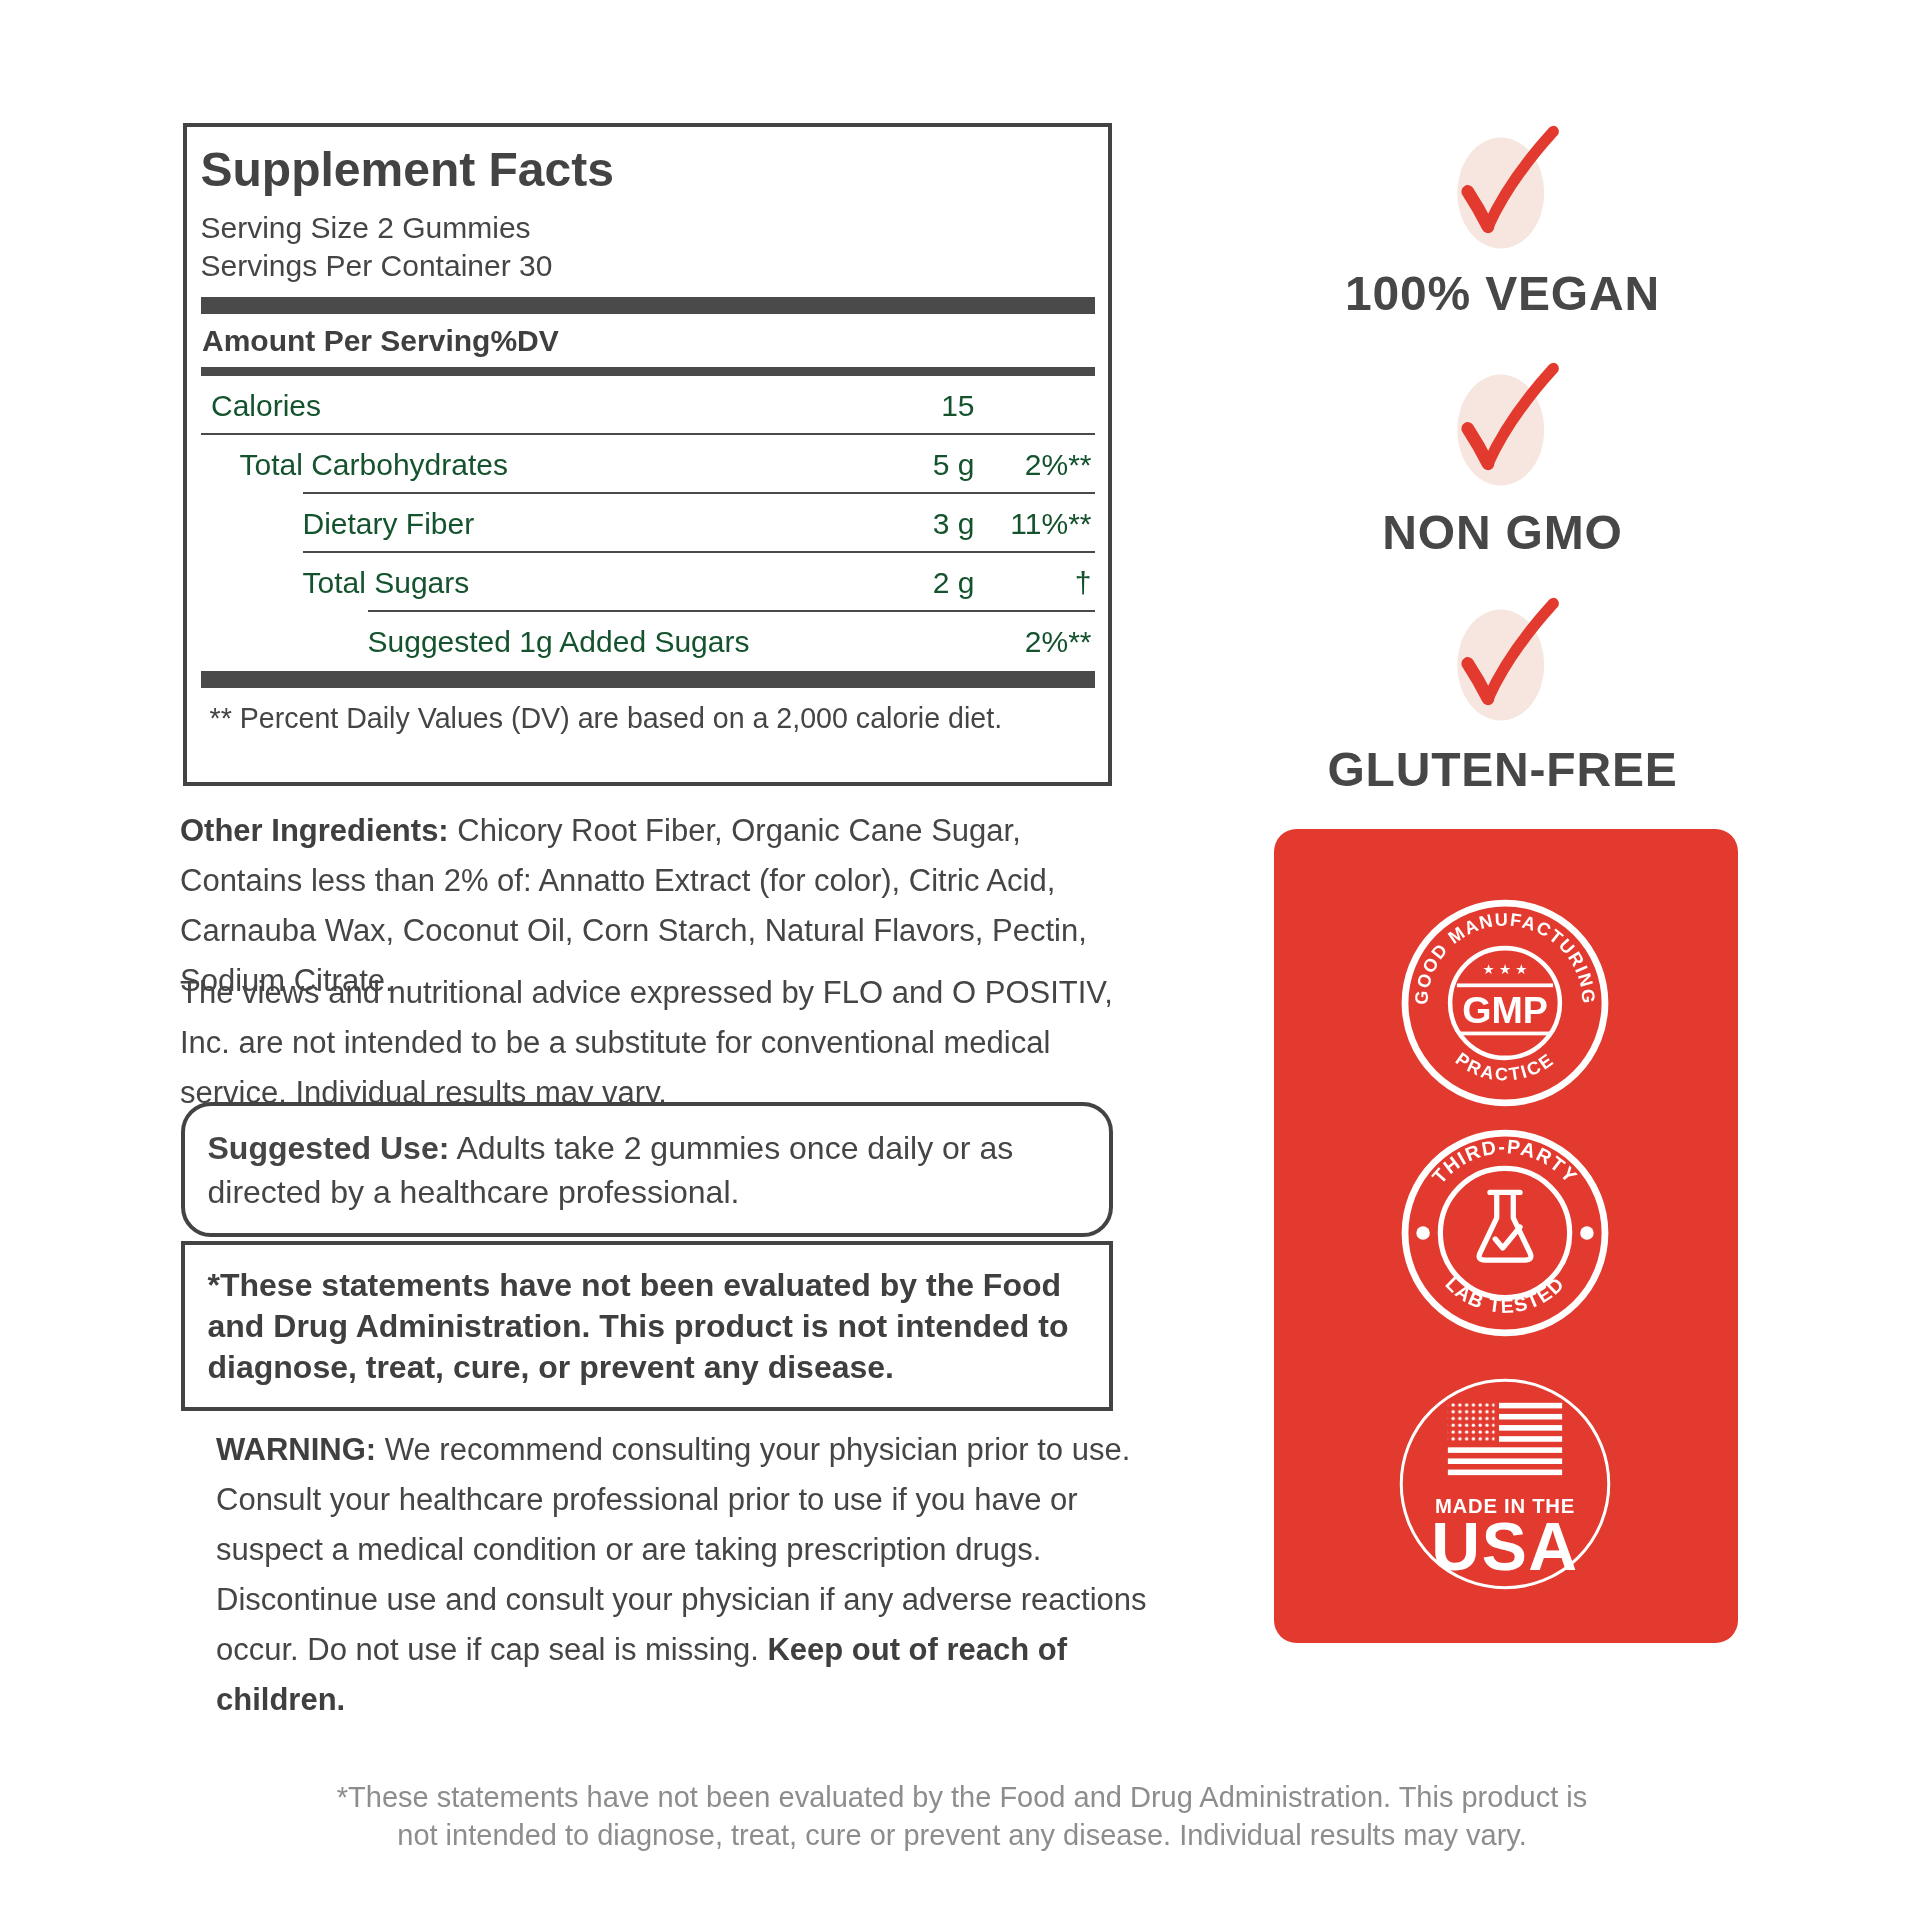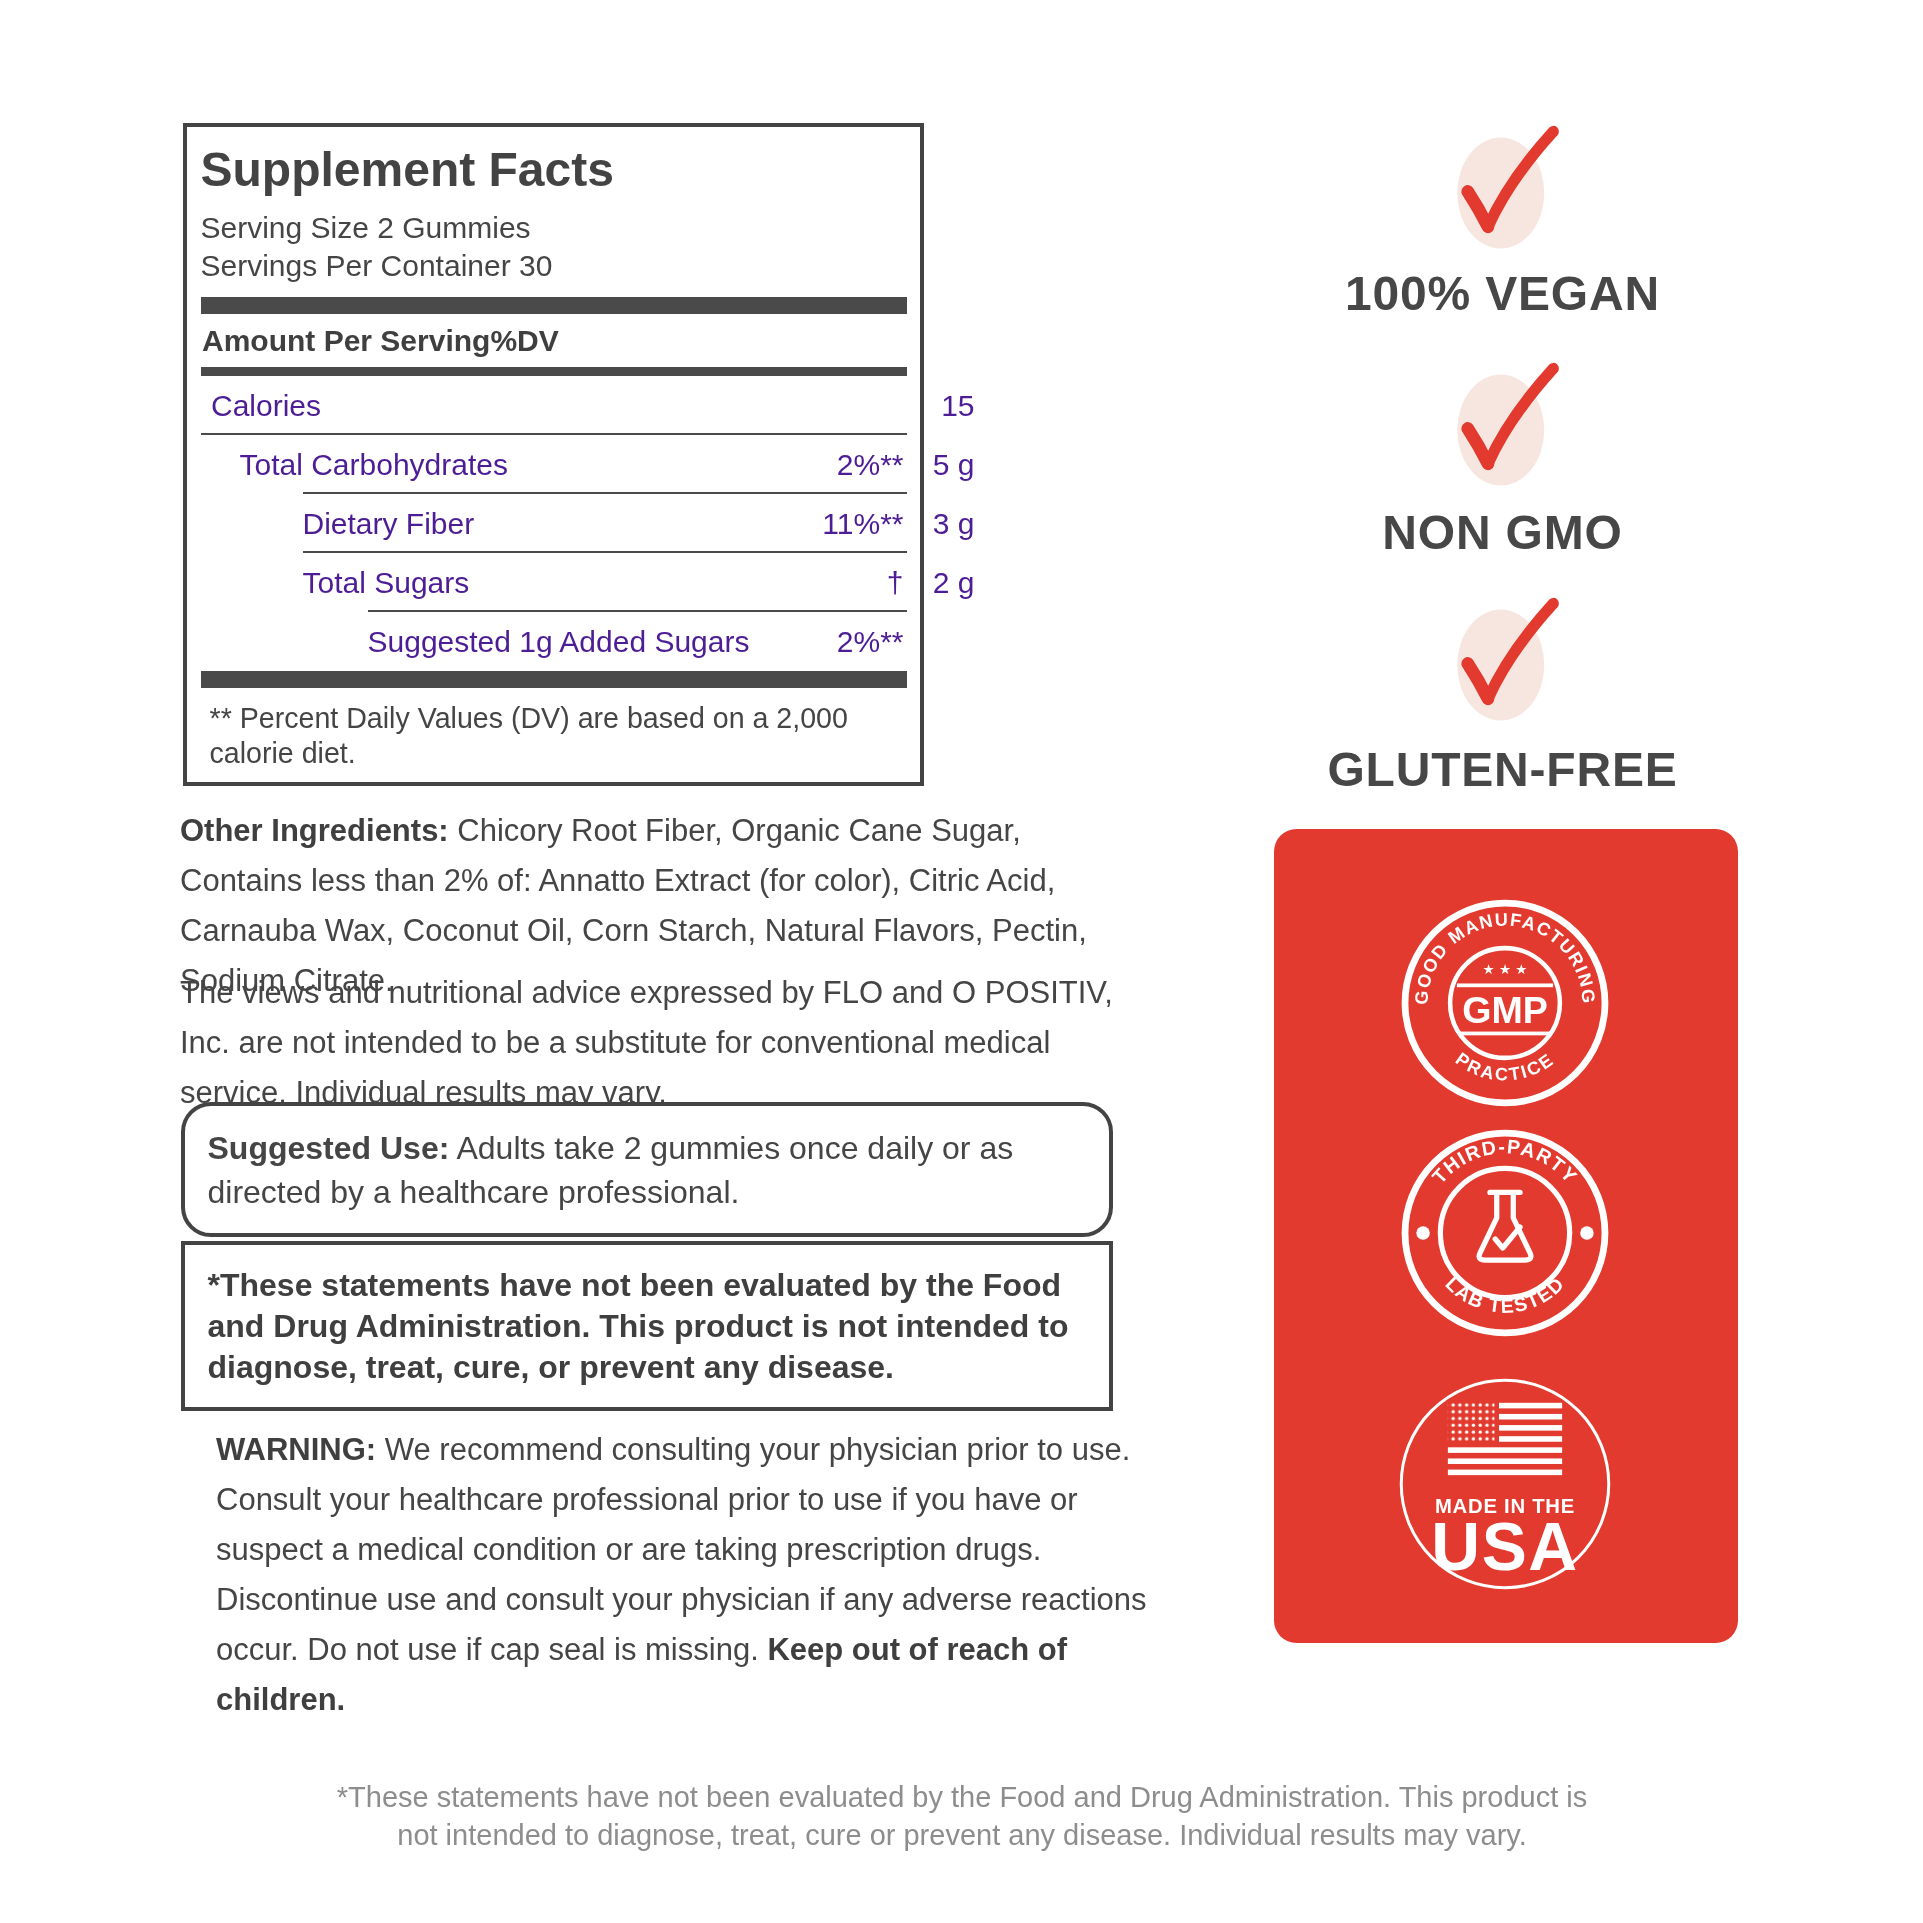--- a/index.html
+++ b/index.html
@@ -2,30 +2,30 @@
 <html style="font-size:12px"><head>
 <meta charset="utf-8">
 <style>
   html,body{margin:0;padding:0;}
   body{
     width:1924px;height:1924px;position:relative;background:#ffffff;
     font-family:"Liberation Sans", sans-serif;color:#454545;overflow:hidden;
   }
   
   .panel{
-    position:absolute;left:183px;top:123px;width:741px;height:663px;
+    position:absolute;left:183px;top:123px;width:929px;height:663px;
     border:4.5px solid #434343;box-sizing:border-box;padding:0 13.5px;background:#fff;
   }
   .p-title{margin-top:15px;font-size:48px;font-weight:800;color:#434343;letter-spacing:0px;}
   .p-serving{margin-top:12px;font-size:30px;line-height:38px;color:#454545;}
   .bar-thick{height:16.5px;background:#4a4a4a;margin-top:12px;}
   .p-header{display:flex;justify-content:flex-start;align-items:center;
     font-weight:bold;font-size:30px;color:#3f3f3f;padding:10.5px 1.5px 9px 1.5px;}
   .bar-med{height:9px;background:#4a4a4a;}
-  .nrow{position:relative;height:59px;font-size:30px;display:flex;align-items:center;color:#4c1d95;}
+  .nrow{position:relative;height:59px;font-size:30px;display:flex;align-items:center;color:#14532d;}
   .nrow .name{padding-left:var(--ind,0px);}
   .nrow .amt{position:absolute;left:609px;width:165px;text-align:right;}
   .nrow .dv{position:absolute;right:3px;text-align:right;}
   .nrow::after{content:'';position:absolute;bottom:0;left:var(--sep,0px);right:0;height:2.3px;background:#4a4a4a;}
   .nrow.nosep::after{display:none;}
   .footnote{font-size:28.6px;line-height:35px;padding:13.5px 3px 0 9px;color:#454545;}
   
   .para{position:absolute;left:180px;width:944px;font-size:31px;line-height:50px;color:#454545;}
   .para b{font-weight:bold;color:#3f3f3f;}
   .obox{position:absolute;left:181px;width:932px;border:4.5px solid #434343;box-sizing:border-box;background:#fff;}

